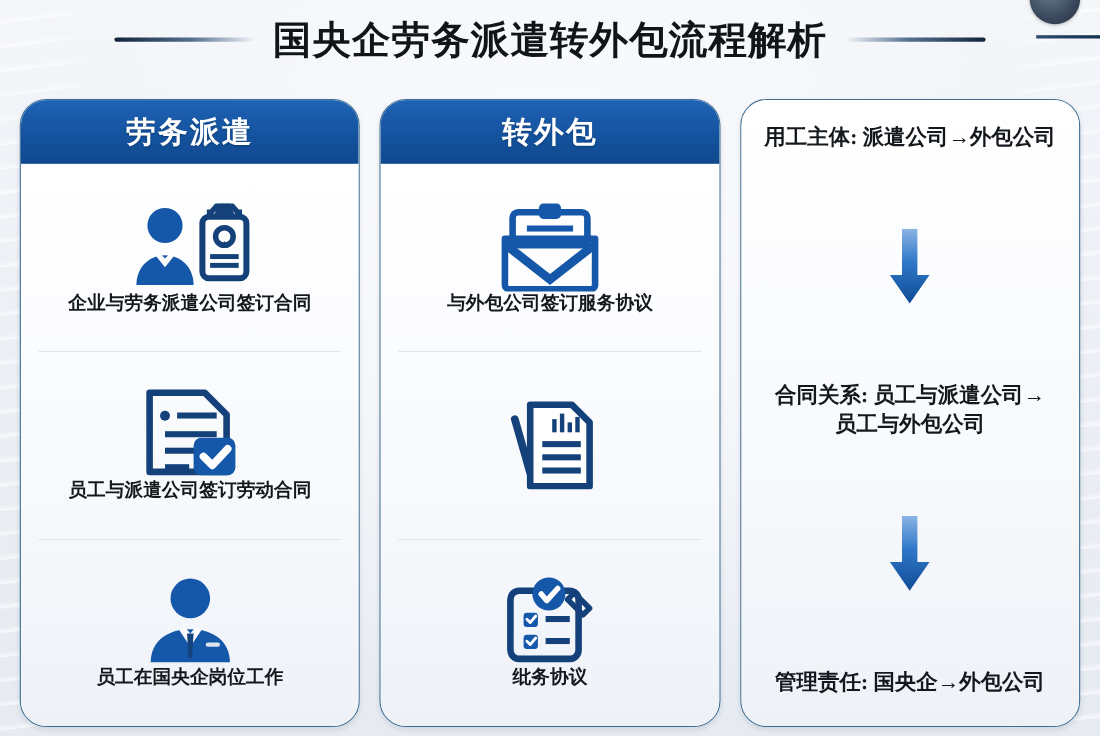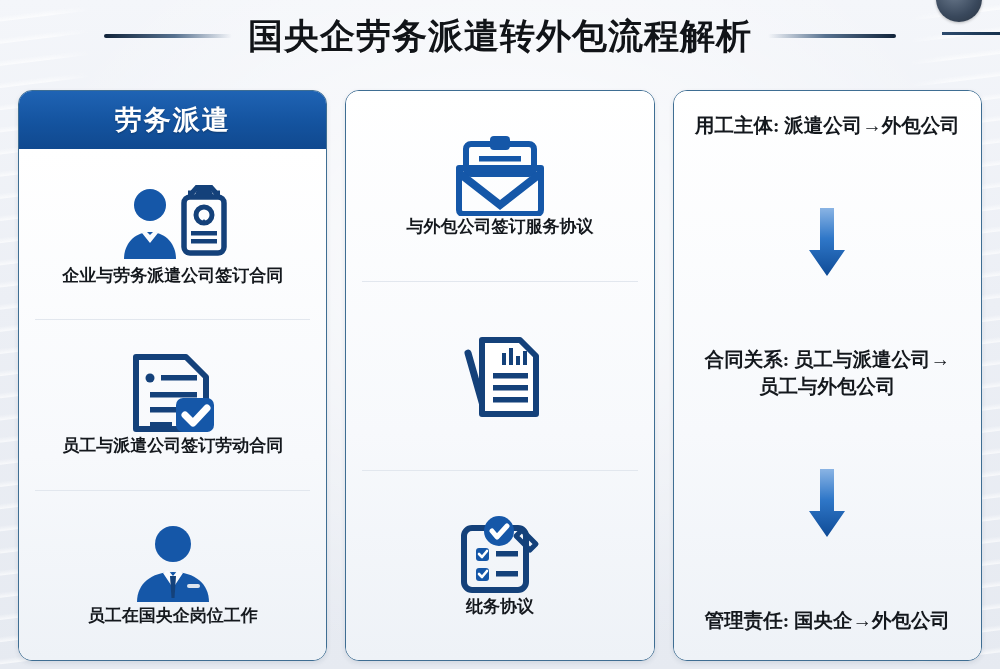--- a/index.html
+++ b/index.html
@@ -69,21 +69,21 @@
 
   
   .board {
     position:absolute; top:90px; left:18px; right:18px; bottom:8px;
     display:flex; gap:18px;
   }
   .card {
     flex:1 1 0; min-width:0;
     background:#fafbfd;
     border:1.5px solid #3f6e93;
-    border-radius:14px;
+    border-radius:24px;
     overflow:hidden;
     display:flex; flex-direction:column;
     box-shadow:0 2px 5px rgba(30,50,80,.10);
   }
   .card-head {
     height:58px; flex:none;
     background:linear-gradient(180deg,#1f63b4 0%,#14539f 55%,#10498f 100%);
     display:flex; align-items:center; justify-content:center;
   }
   .card-head-text {
@@ -190,20 +190,23 @@
             <rect x="57" y="60" width="13" height="4" rx="2" fill="#dce4ee"></rect>
           </svg>
         </div>
         <div class="row-label">员工在国央企岗位工作</div>
       </div>
 
     </div>
   </div>
 
   <div class="card">
+    <div class="card-head">
+      <div class="card-head-text">转外包</div>
+    </div>
     <div class="card-body">
 
       <div class="row">
         <div class="row-icon">
           <svg width="98" height="82" viewBox="0 0 98 82">
             <rect x="39" y="2" width="20" height="14" rx="4" fill="#1557a8"></rect>
             <rect x="15" y="10" width="68" height="30" rx="5" fill="none" stroke="#1557a8" stroke-width="6"></rect>
             <rect x="28" y="22" width="42" height="5.5" fill="#1557a8"></rect>
             <rect x="28" y="33" width="42" height="5.5" fill="#1557a8"></rect>
             <path d="M8 34 h82 v42 a4 4 0 0 1 -4 4 H12 a4 4 0 0 1 -4 -4 z" fill="none" stroke="#1557a8" stroke-width="6" stroke-linejoin="round"></path>

